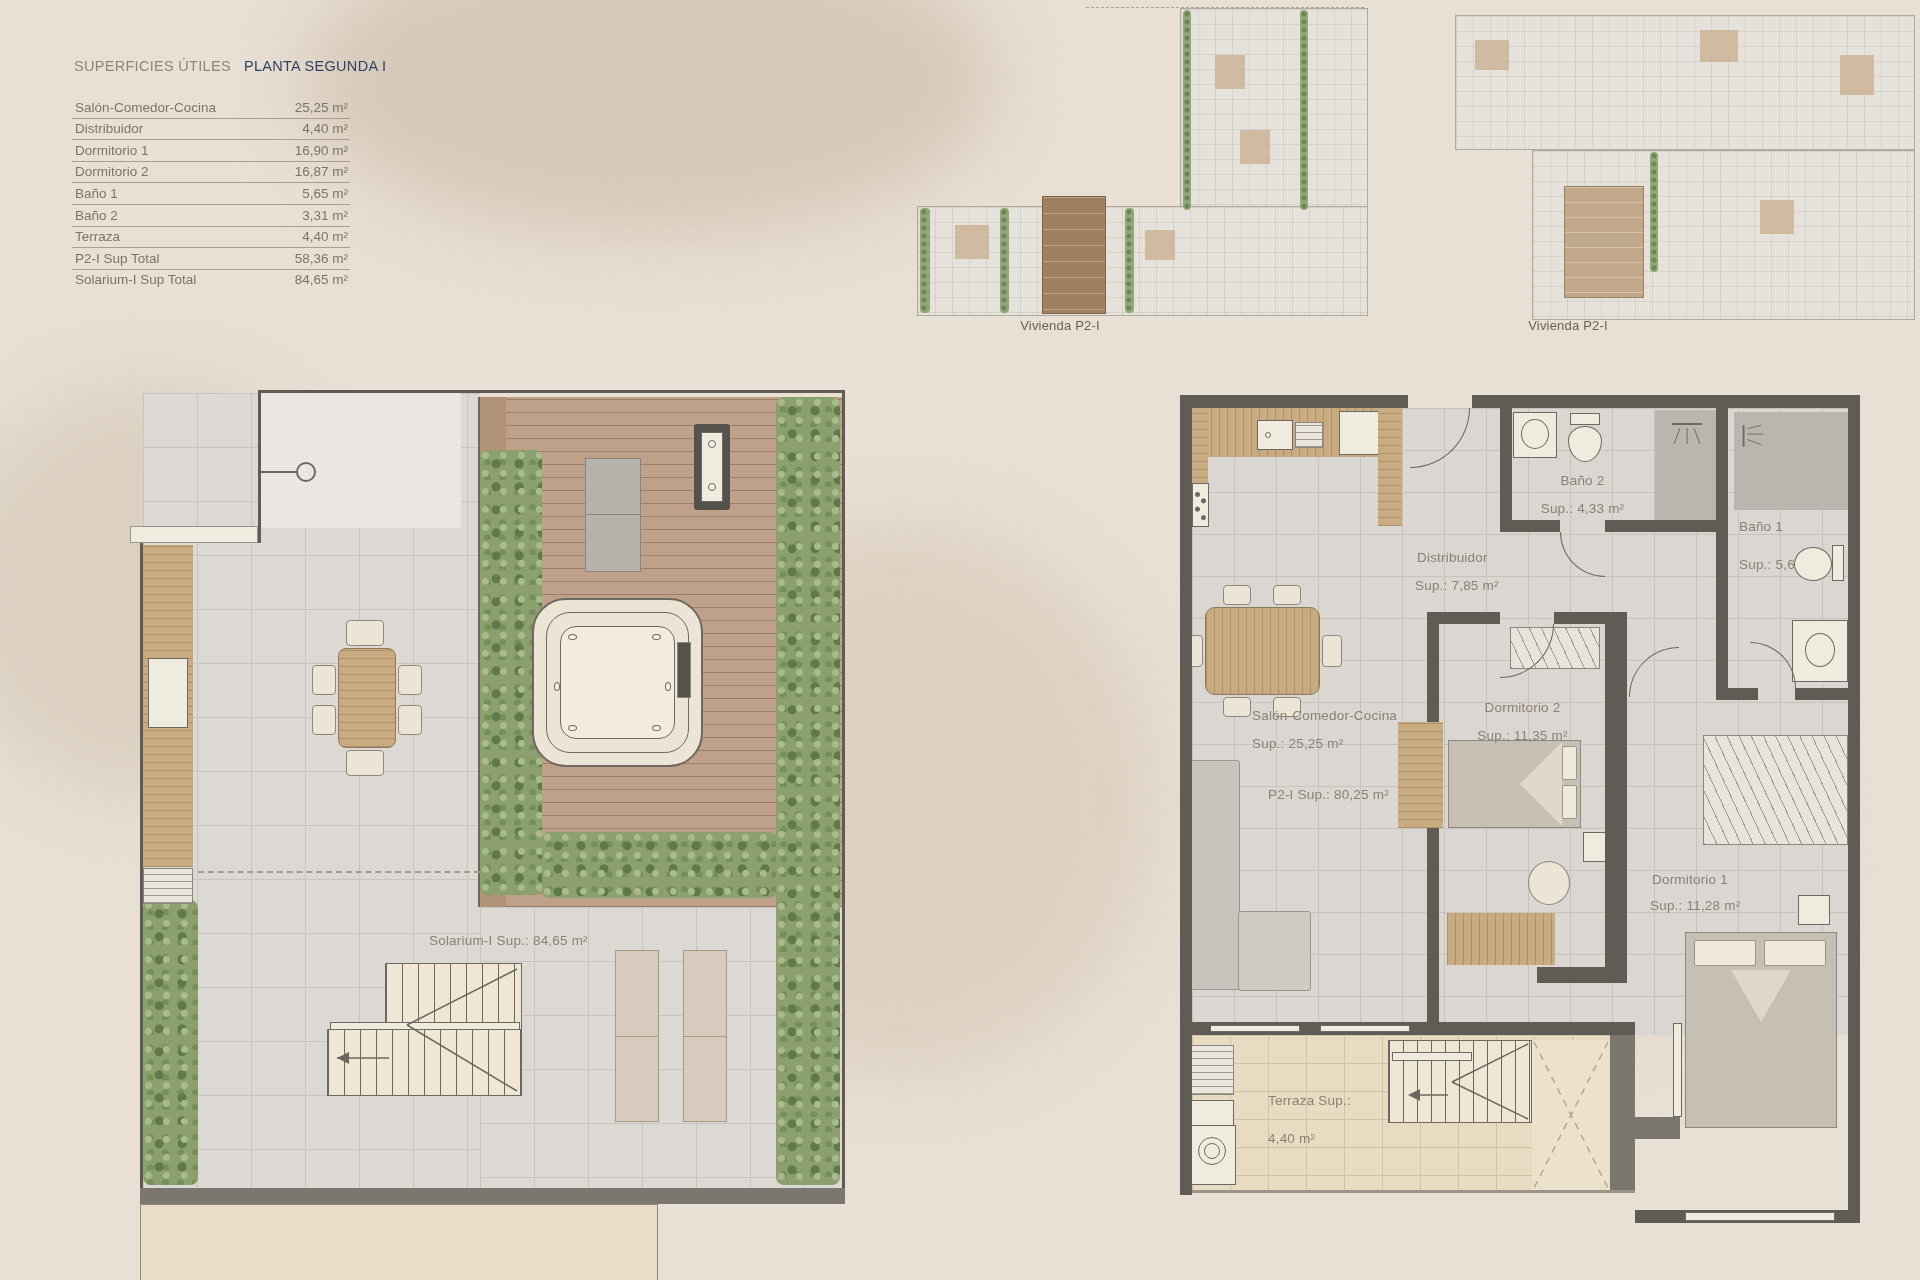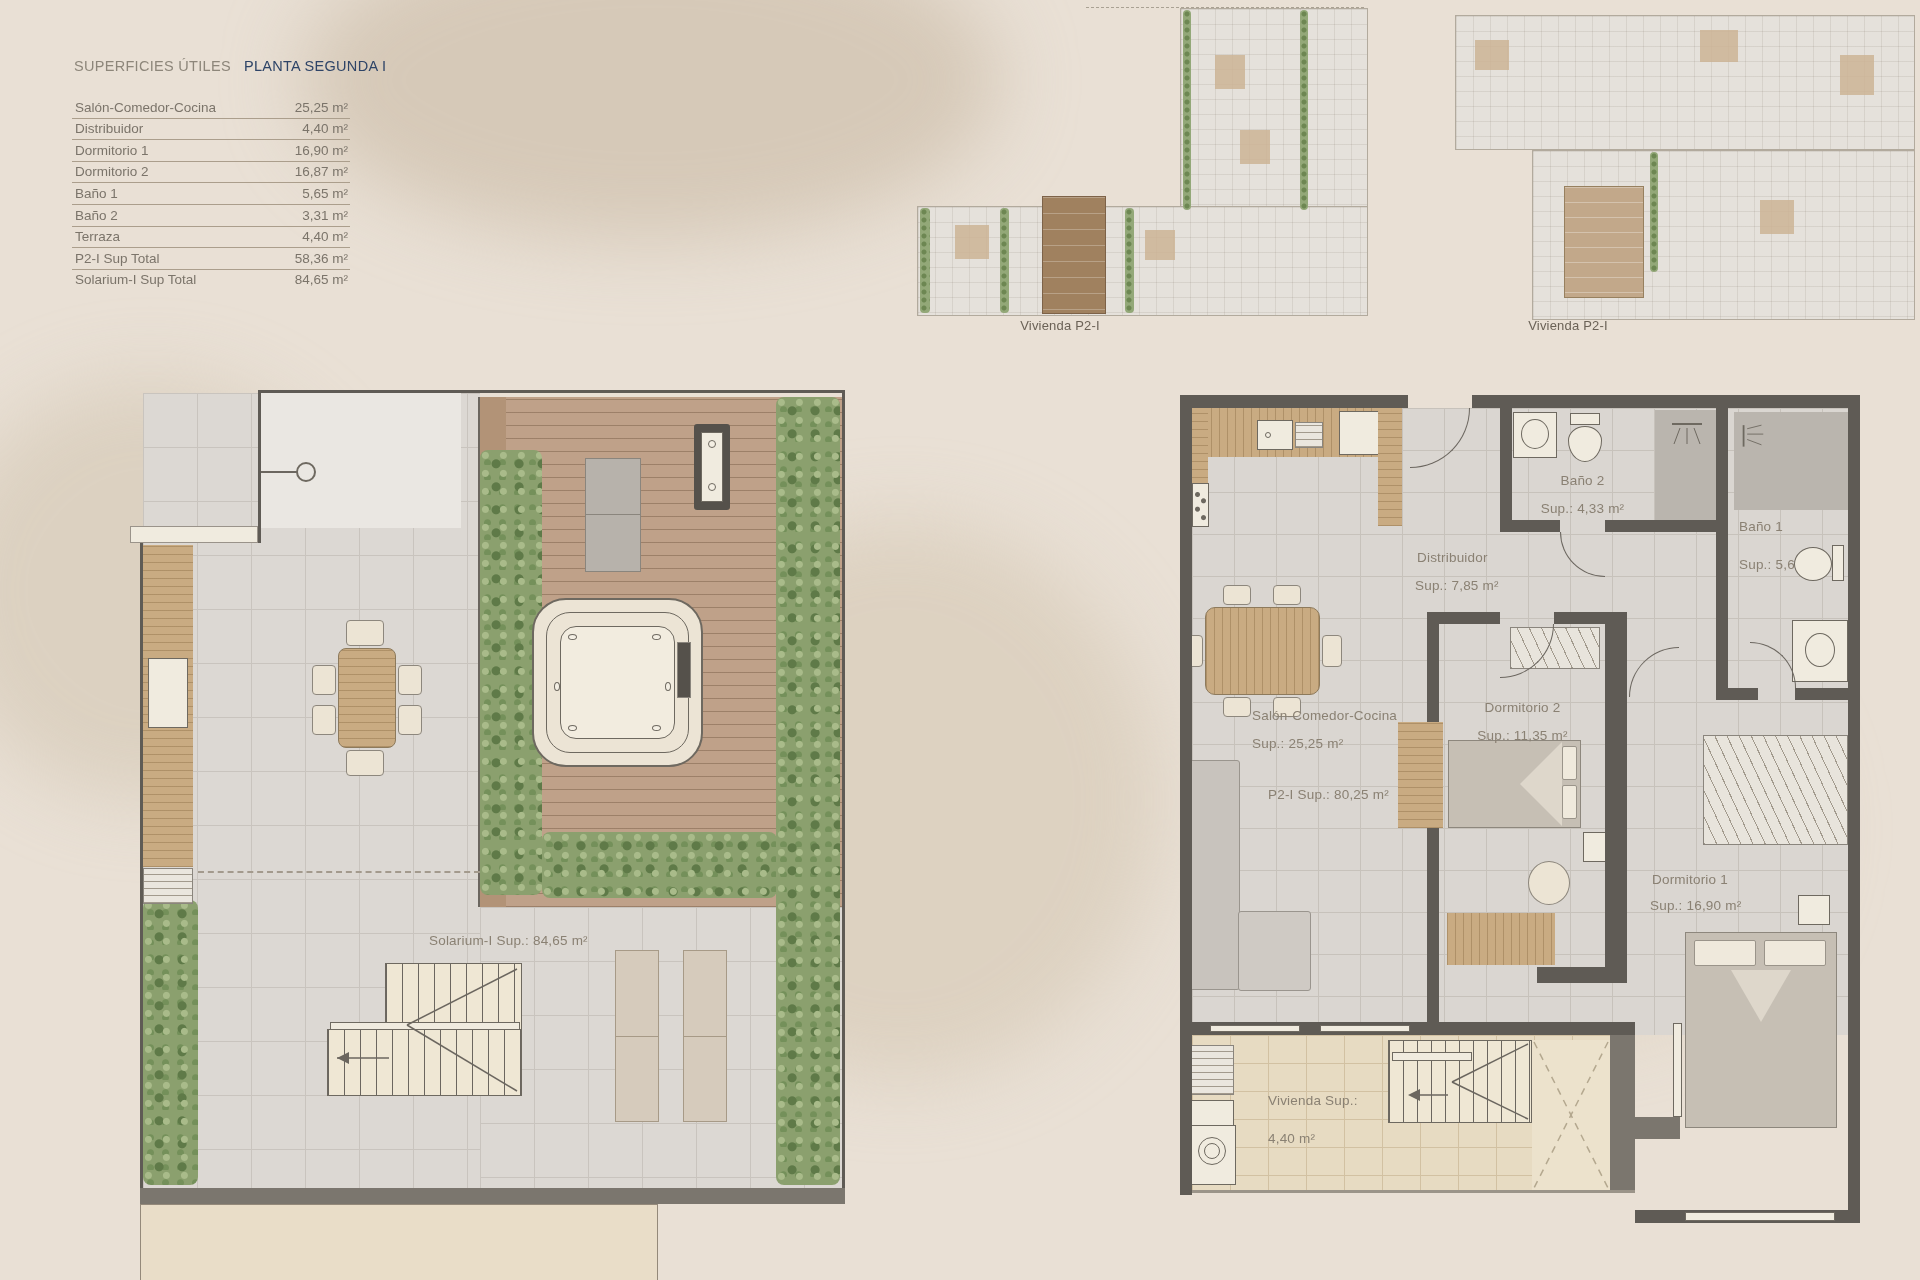--- a/index.html
+++ b/index.html
@@ -308,34 +308,34 @@
     <div class="pillow" style="left:382px;top:390px;width:15px;height:34px;"></div>
     <div class="fold" style="left:340px;top:347px;width:42px;height:84px;clip-path:polygon(100% 0,100% 100%,0 50%);"></div>
     <div class="whitebox" style="left:403px;top:437px;width:24px;height:30px;"></div>
     <div class="woodh" style="left:267px;top:518px;width:108px;height:52px;"></div>
     <div class="chair" style="left:348px;top:466px;width:42px;height:44px;border-radius:50%;"></div>
     <div class="lbl lblc" style="left:275px;top:305px;width:135px;">Dormitorio 2</div>
     <div class="lbl lblc" style="left:275px;top:333px;width:135px;">Sup.: 11,35 m²</div>
 
     <div class="hatchd" style="left:523px;top:340px;width:145px;height:110px;"></div>
     <div class="lbl" style="left:472px;top:477px;">Dormitorio 1</div>
-    <div class="lbl" style="left:470px;top:503px;">Sup.: 16,90 m²</div>
+    <div class="lbl" style="left:470px;top:503px;">Sup.: 11,28 m²</div>
     <div class="bed" style="left:505px;top:537px;width:152px;height:196px;"></div>
     <div class="pillow" style="left:514px;top:545px;width:62px;height:26px;"></div>
     <div class="pillow" style="left:584px;top:545px;width:62px;height:26px;"></div>
     <div class="fold" style="left:551px;top:575px;width:60px;height:52px;clip-path:polygon(0 0,100% 0,50% 100%);"></div>
     <div class="whitebox" style="left:618px;top:500px;width:32px;height:30px;"></div>
     <div class="whitebox" style="left:493px;top:628px;width:9px;height:94px;"></div>
 
     <div class="hatchh" style="left:8px;top:650px;width:46px;height:50px;"></div>
     <div class="whitebox" style="left:8px;top:705px;width:46px;height:68px;"></div>
     <div class="whitebox" style="left:8px;top:730px;width:48px;height:60px;"></div>
     <div class="dot" style="left:18px;top:742px;width:28px;height:28px;background:transparent;"></div>
     <div class="dot" style="left:24px;top:748px;width:16px;height:16px;background:transparent;"></div>
-    <div class="lbl" style="left:88px;top:698px;">Vivienda Sup.:</div>
+    <div class="lbl" style="left:88px;top:698px;">Terraza Sup.:</div>
     <div class="lbl" style="left:88px;top:736px;">4,40 m²</div>
 
     <div class="whitebox" style="left:208px;top:645px;width:144px;height:83px;background:#efe7d4;
       background-image:repeating-linear-gradient(90deg,#6b665f 0 1px,transparent 1px 14px);"></div>
     <div class="whitebox" style="left:212px;top:657px;width:80px;height:9px;"></div>
     <svg style="left:208px;top:645px;" width="144" height="83" viewBox="0 0 144 83">
       <line x1="140" y1="4" x2="64" y2="42" stroke="#6b665f" stroke-width="1.5"></line>
       <line x1="140" y1="79" x2="64" y2="42" stroke="#6b665f" stroke-width="1.5"></line>
       <line x1="22" y1="55" x2="60" y2="55" stroke="#6b665f" stroke-width="1.5"></line>
       <path d="M20 55 l12 -6 v12 z" fill="#6b665f"></path>

